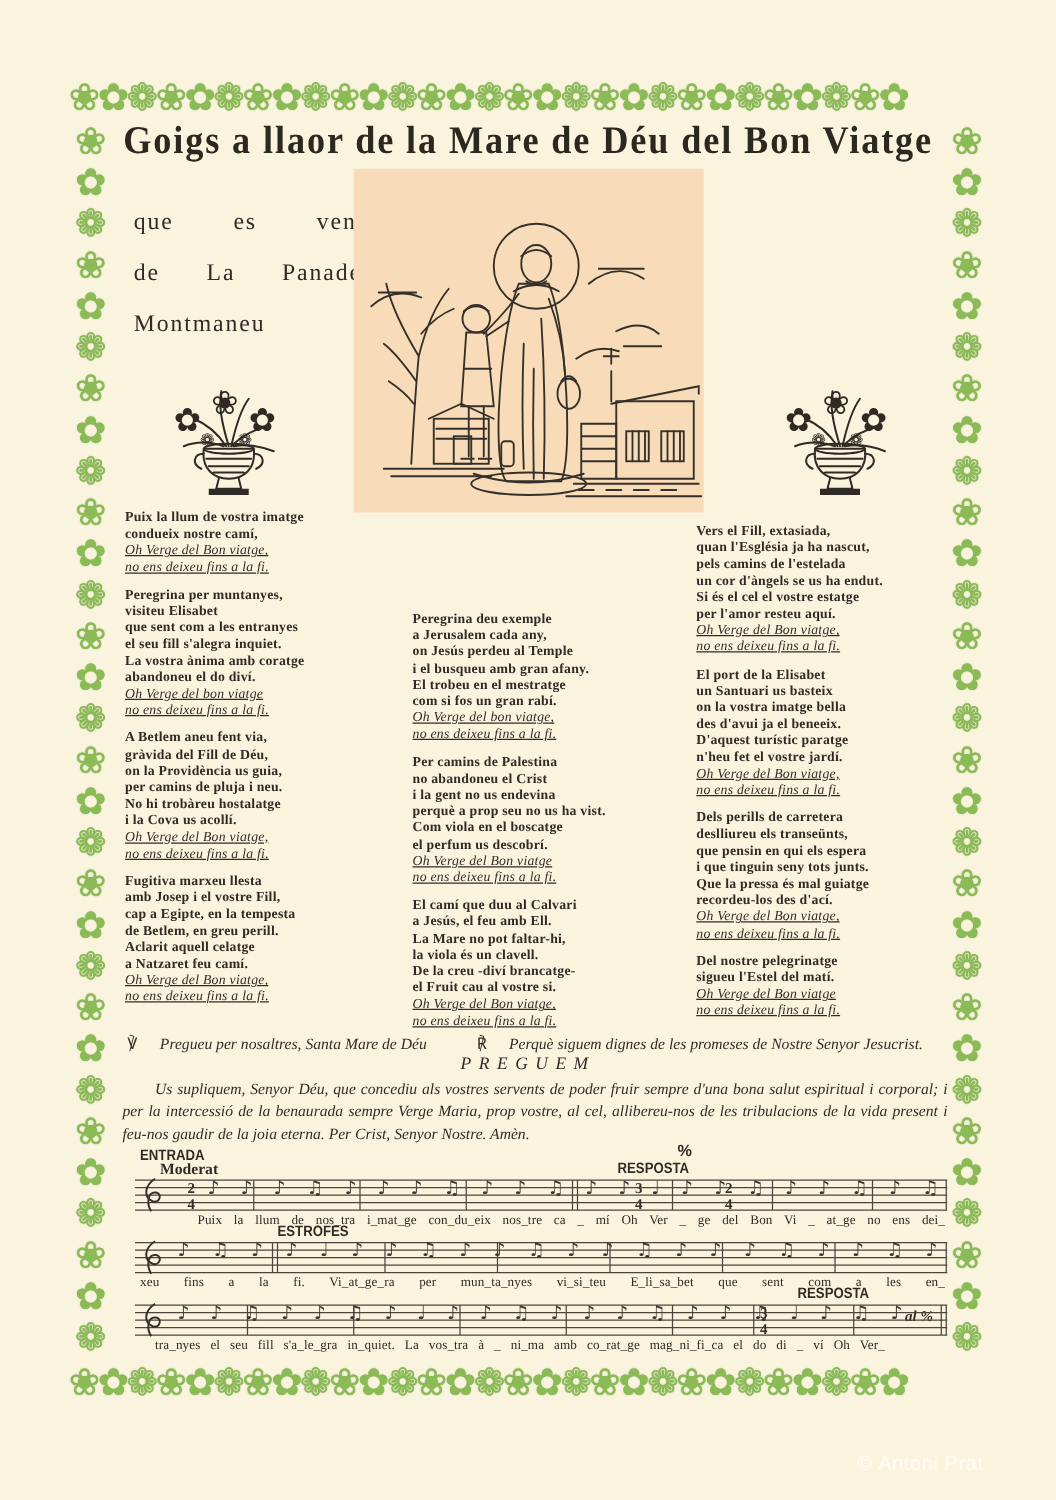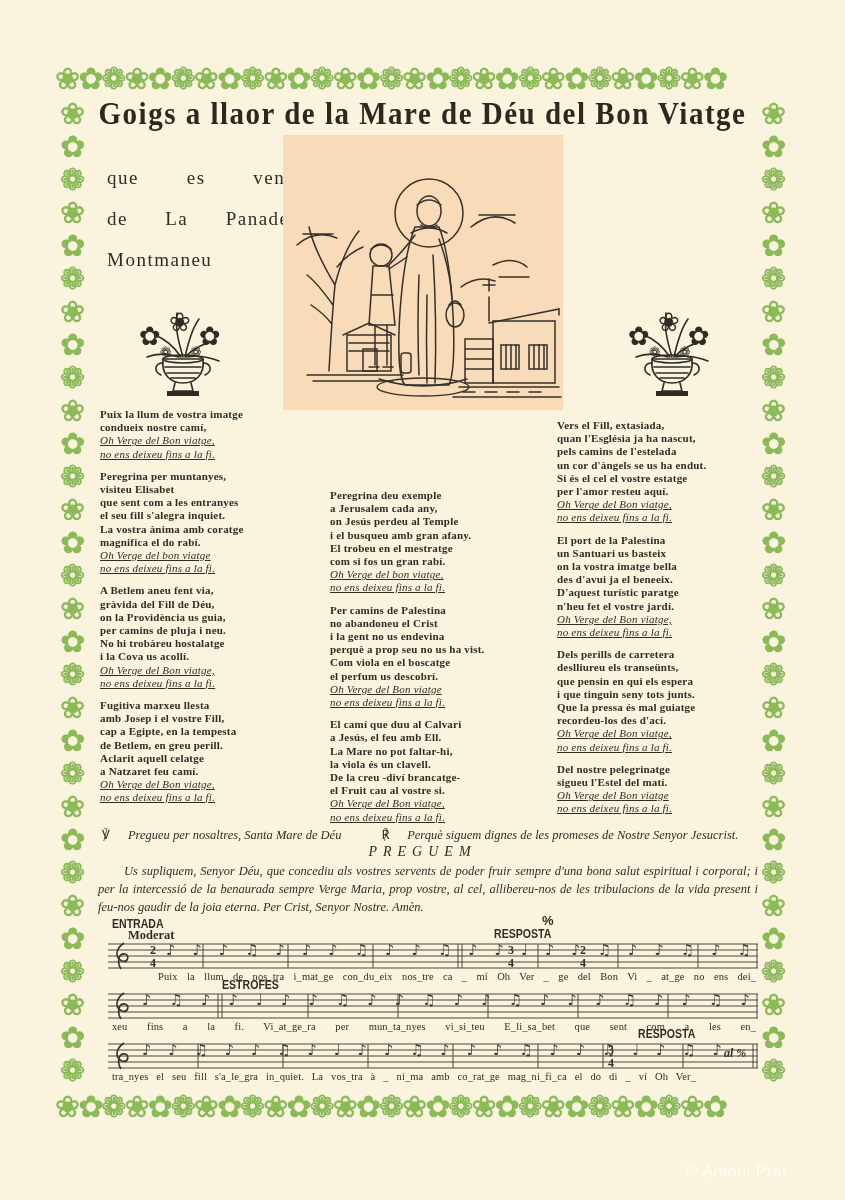--- a/index.html
+++ b/index.html
@@ -43,21 +43,21 @@
   .s1{top:941px;} .s2{top:991px;} .s3{top:1041px;}
   .mlabel{position:absolute;font-family:"Liberation Sans",sans-serif;font-weight:bold;
           font-size:12px;letter-spacing:0;transform:scaleX(.88);transform-origin:left;white-space:nowrap;}
   .tempo{position:absolute;font-size:12.5px;font-weight:bold;}
   .segno{position:absolute;font-family:"Liberation Sans",sans-serif;font-weight:bold;font-size:13px;}
   .alsegno{position:absolute;font-style:italic;font-size:12px;font-weight:bold;}
   .lyrics{position:absolute;font-size:10.5px;letter-spacing:.1px;
           text-align:justify;text-align-last:justify;}
   .ly1{left:158px;top:971px;width:598px;}
   .ly2{left:112px;top:1021px;width:644px;}
-  .ly3{left:112px;top:1071px;width:584px;}
+  .ly3{left:124px;top:1071px;width:584px;}
   .l-entrada{left:112px;top:917px;} .l-moderat{left:128px;top:928px;}
   .l-segno1{left:542px;top:913px;} .l-resposta1{left:494px;top:927px;}
   .l-estrofes{left:222px;top:978px;} .l-resposta2{left:638px;top:1027px;}
   .l-alsegno{left:720px;top:1046px;background:#faf4df;padding-left:4px;}
   .copyright{position:absolute;right:58px;top:1163px;font-family:"Liberation Sans",sans-serif;
              font-size:16px;color:#fffef6;opacity:.95;letter-spacing:.5px;}
 </style>
 </head>
 <body>
 
@@ -172,21 +172,21 @@
         <div class="vline">condueix nostre camí,</div>
         <div class="vline refrain">Oh Verge del Bon viatge,</div>
         <div class="vline refrain">no ens deixeu fins a la fi.</div>
       </div>
       <div class="stanza">
         <div class="vline">Peregrina per muntanyes,</div>
         <div class="vline">visiteu Elisabet</div>
         <div class="vline">que sent com a les entranyes</div>
         <div class="vline">el seu fill s'alegra inquiet.</div>
         <div class="vline">La vostra ànima amb coratge</div>
-        <div class="vline">magnifica el do rabí.</div>
+        <div class="vline">abandoneu el do diví.</div>
         <div class="vline refrain">Oh Verge del bon viatge</div>
         <div class="vline refrain">no ens deixeu fins a la fi.</div>
       </div>
       <div class="stanza">
         <div class="vline">A Betlem aneu fent via,</div>
         <div class="vline">gràvida del Fill de Déu,</div>
         <div class="vline">on la Providència us guia,</div>
         <div class="vline">per camins de pluja i neu.</div>
         <div class="vline">No hi trobàreu hostalatge</div>
         <div class="vline">i la Cova us acollí.</div>
@@ -241,21 +241,21 @@
         <div class="vline">Vers el Fill, extasiada,</div>
         <div class="vline">quan l'Església ja ha nascut,</div>
         <div class="vline">pels camins de l'estelada</div>
         <div class="vline">un cor d'àngels se us ha endut.</div>
         <div class="vline">Si és el cel el vostre estatge</div>
         <div class="vline">per l'amor resteu aquí.</div>
         <div class="vline refrain">Oh Verge del Bon viatge,</div>
         <div class="vline refrain">no ens deixeu fins a la fi.</div>
       </div>
       <div class="stanza">
-        <div class="vline">El port de la Palestina</div>
+        <div class="vline">El port de la Elisabet</div>
         <div class="vline">un Santuari us basteix</div>
         <div class="vline">on la vostra imatge bella</div>
         <div class="vline">des d'avui ja el beneeix.</div>
         <div class="vline">D'aquest turístic paratge</div>
         <div class="vline">n'heu fet el vostre jardí.</div>
         <div class="vline refrain">Oh Verge del Bon viatge,</div>
         <div class="vline refrain">no ens deixeu fins a la fi.</div>
       </div>
       <div class="stanza">
         <div class="vline">Dels perills de carretera</div>

